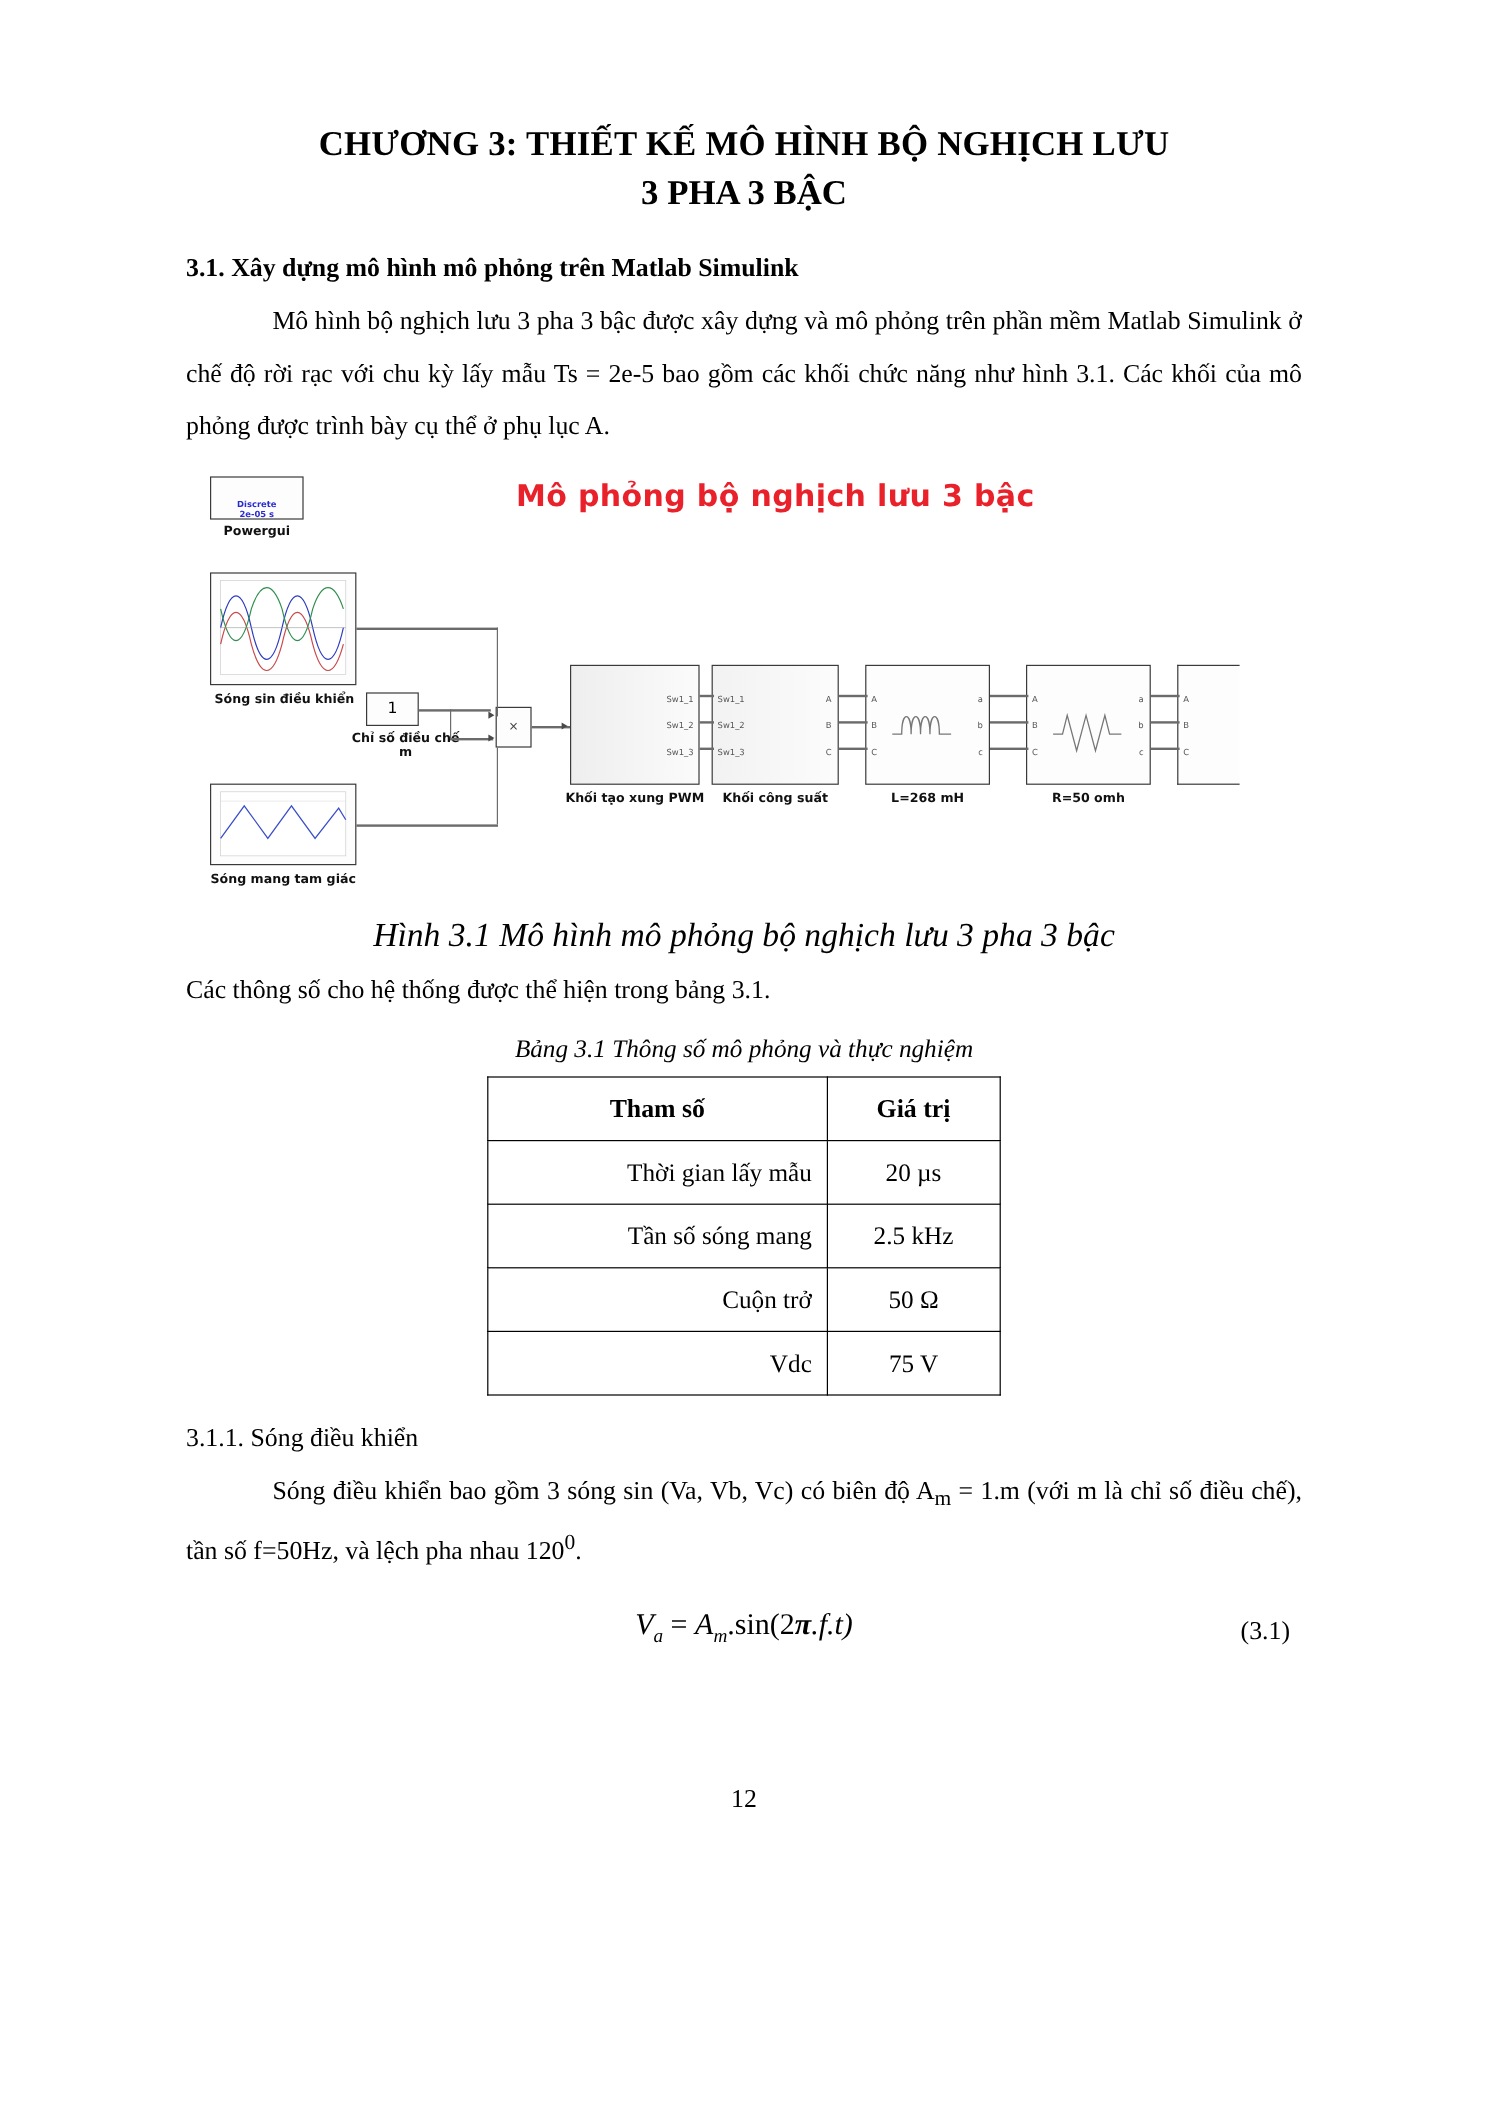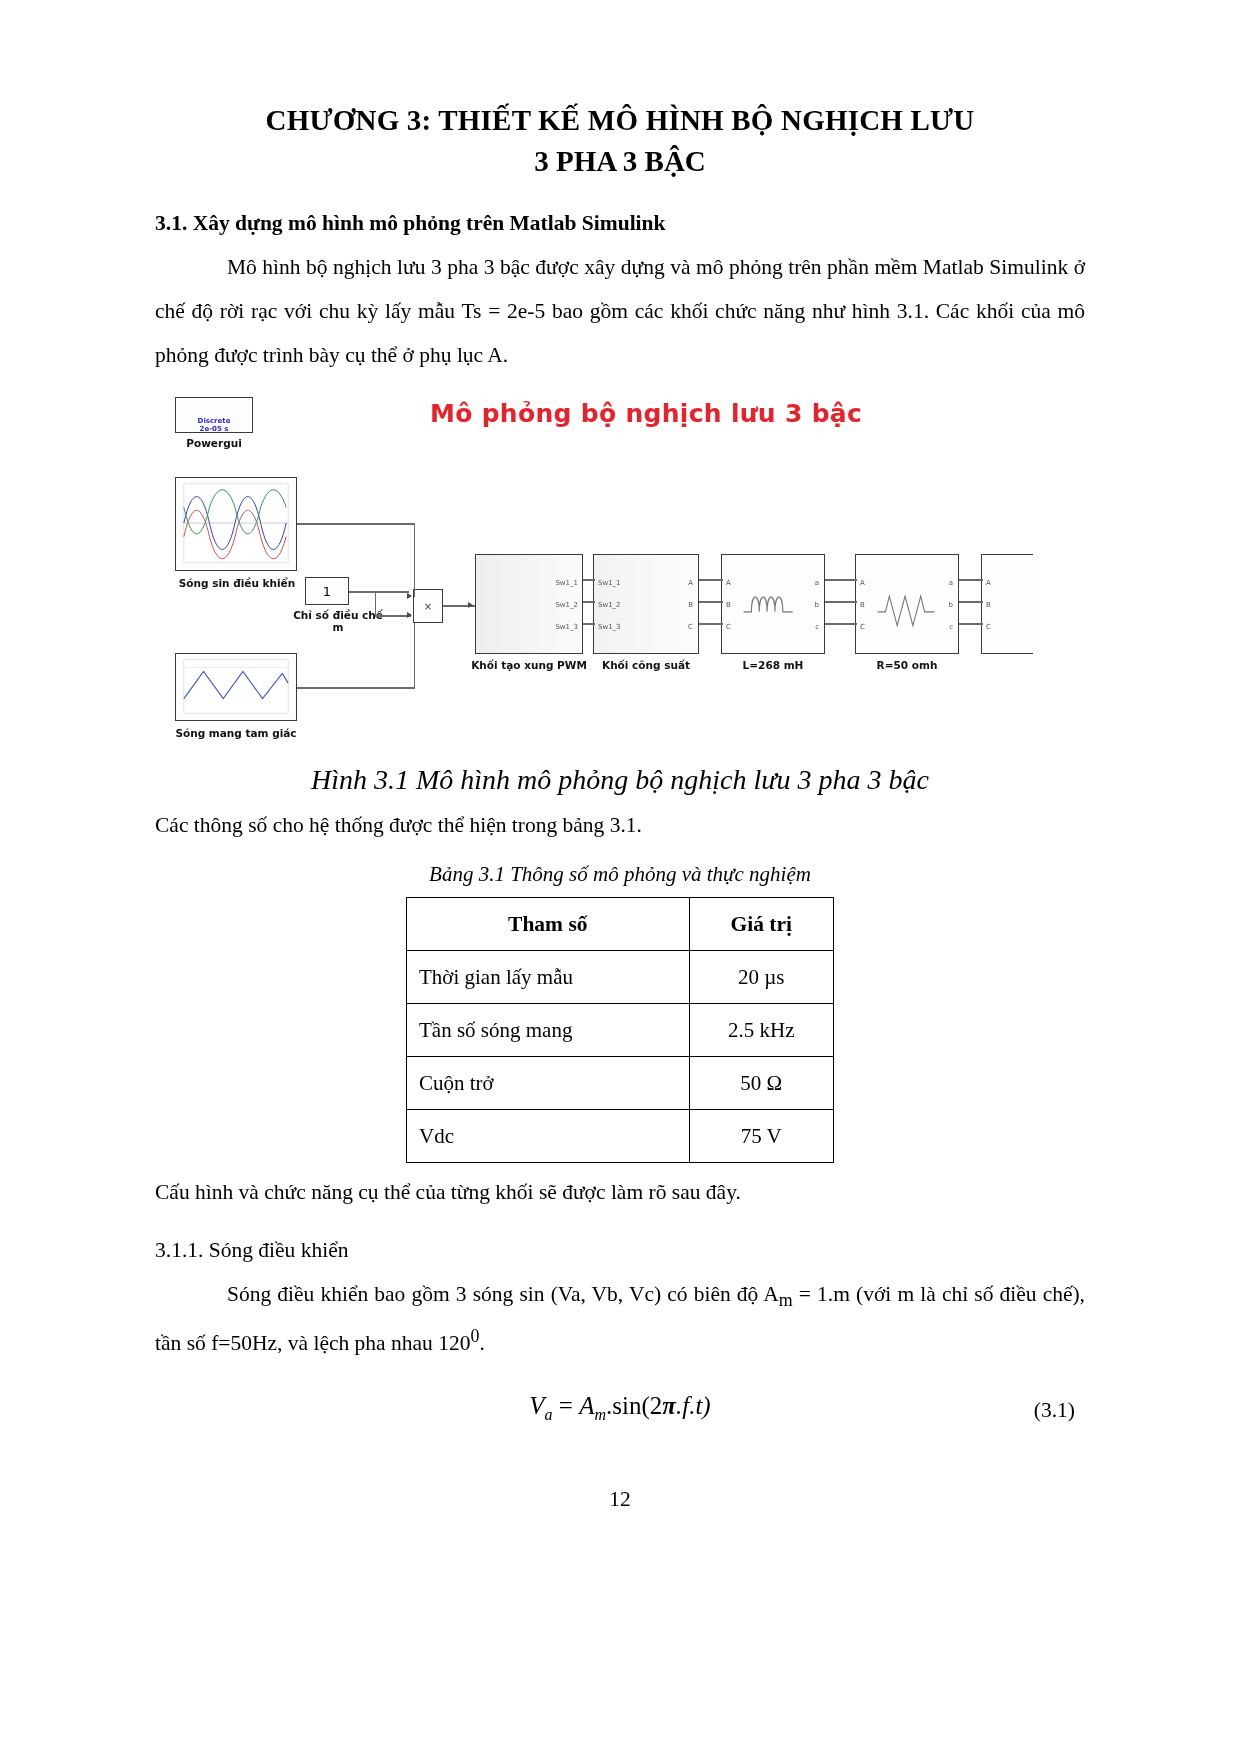--- a/index.html
+++ b/index.html
@@ -54,21 +54,21 @@
   #resblk{left:690px;top:163px;width:104px;height:100px;}
   
   #stubblk{left:816px;top:163px;width:52px;height:100px;border-right:none;}
 
   svg.mini{position:absolute;left:0;top:0;width:100%;height:100%;}
 
   
   table.params{border-collapse:collapse;margin:10px auto 0 auto;width:428px;}
   table.params th,table.params td{border:1.6px solid #000;font-size:21px;padding:9px 12px;height:34px;vertical-align:middle;}
   table.params th{font-weight:bold;text-align:center;font-size:21.5px;}
-  table.params td.pname{text-align:left;}
+  table.params td.pname{text-align:right;}
   table.params td.pval{text-align:center;}
 
   
   .equation-row{position:relative;margin-top:26px;height:46px;}
   .equation{position:absolute;left:0;right:0;text-align:center;font-family:Liberation Serif, serif;font-size:25px;}
   .eq-ital{font-style:italic;}
   .eq-sub{font-size:16px;vertical-align:sub;font-style:italic;}
   .eq-num{position:absolute;right:10px;top:6px;font-size:21.5px;}
 
   .page-number{position:absolute;left:0;right:0;bottom:52px;text-align:center;font-size:21.5px;}
@@ -234,21 +234,20 @@
           <td class="pname">Cuộn trở</td>
           <td class="pval">50 Ω</td>
         </tr>
         <tr>
           <td class="pname">Vdc</td>
           <td class="pval">75 V</td>
         </tr>
       </tbody>
     </table>
 
-    <p class="body noindent">Cấu hình và chức năng cụ thể của từng khối sẽ được làm rõ sau đây.</p>
 
     <h3 class="sub-heading">3.1.1. Sóng điều khiển</h3>
 
     <p class="body">Sóng điều khiển bao gồm 3 sóng sin (Va, Vb, Vc) có biên độ A<sub>m</sub> = 1.m (với m là chỉ số điều chế), tần số f=50Hz, và lệch pha nhau 120<sup>0</sup>.</p>
 
     <div class="equation-row">
       <div class="equation">
         <span class="eq-ital">V</span><span class="eq-sub">a</span>
         <span>=</span>
         <span class="eq-ital">A</span><span class="eq-sub">m</span><span>.sin(2</span><span class="eq-ital" style="font-weight:bold;">π</span><span class="eq-ital">.f.t)</span>

